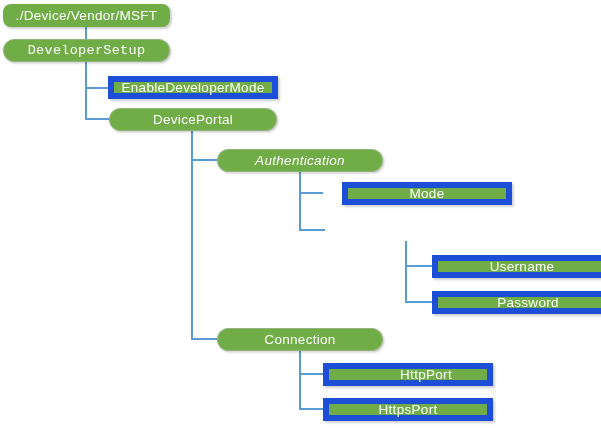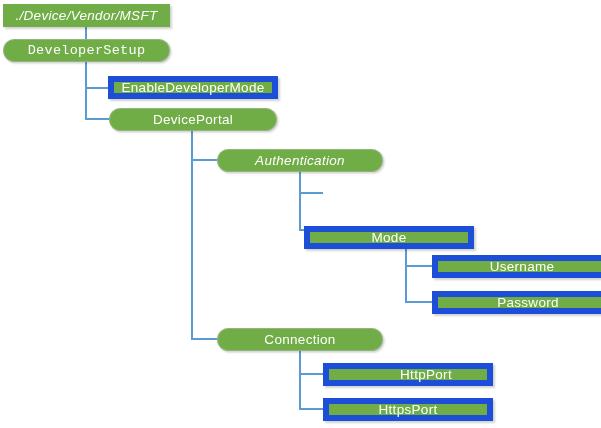--- a/index.html
+++ b/index.html
@@ -22,21 +22,21 @@
     background: #70AD47;
     color: #ffffff;
     font-size: 13.5px;
     letter-spacing: 0.3px;
     display: flex;
     align-items: center;
     justify-content: center;
     white-space: nowrap;
     box-shadow: 1.5px 1.5px 2px rgba(0,0,0,0.18);
   }
-  .node.rounded { border-radius: 0; font-style: italic; }
+  .node.rounded { border-radius: 8px; }
   .node.pill    { border-radius: 11.5px; border: 1px solid rgba(190,190,190,0.45); }
   .node.rect    { border-radius: 0; border: 6px solid #1d4ed8; }
   .line {
     position: absolute;
     background: #5B9BD5;
   }
   .line.v { width: 2px; }
   .line.h { height: 2px; }
 </style>
 </head>
@@ -64,21 +64,21 @@
   <div class="node rounded" style="left:3px;   top:4px;   width:167px;">./Device/Vendor/MSFT</div>
 
   <div class="node pill" style="left:3px;   top:39px;  width:167px;font-family:Liberation Mono, monospace;">DeveloperSetup</div>
 
   <div class="node rect" style="left:108px; top:76px;  width:170px;">EnableDeveloperMode</div>
 
   <div class="node pill" style="left:109px; top:108px; width:168px;">DevicePortal</div>
 
   <div class="node pill" style="left:217px; top:149px; width:166px;font-style:italic;">Authentication</div>
 
-  <div class="node rect" style="left:304px; top:182px; width:170px;margin-top:44px;">Mode</div>
+  <div class="node rect" style="left:342px; top:182px; width:170px;">Mode</div>
 
 
   <div class="node rect" style="left:432px; top:255px; width:180px;">Username</div>
 
   <div class="node rect" style="left:432px; top:291px; width:192px;">Password</div>
 
   <div class="node pill" style="left:217px; top:328px; width:166px;">Connection</div>
 
   <div class="node rect" style="left:323px; top:363px; width:170px;padding-left:36px;">HttpPort</div>
 

